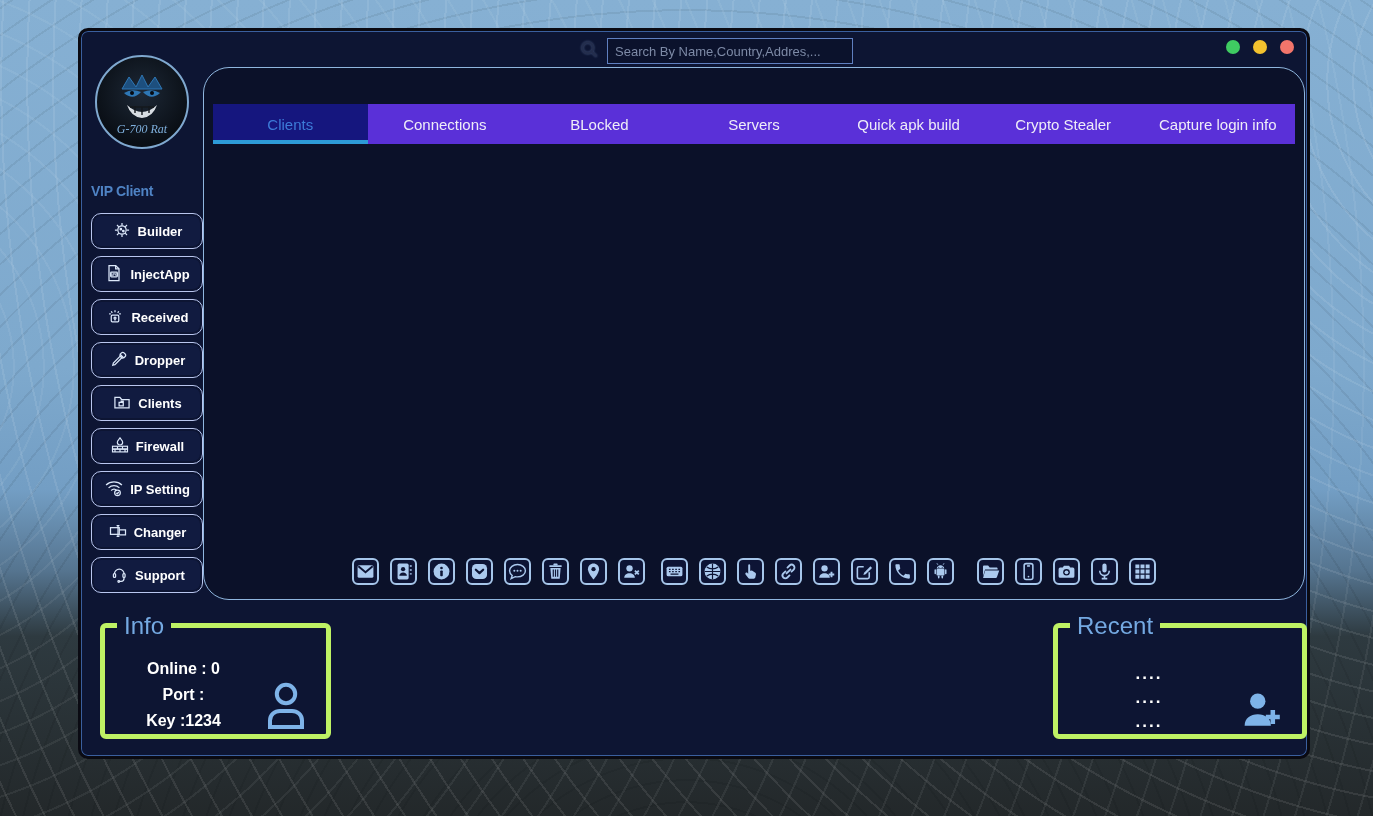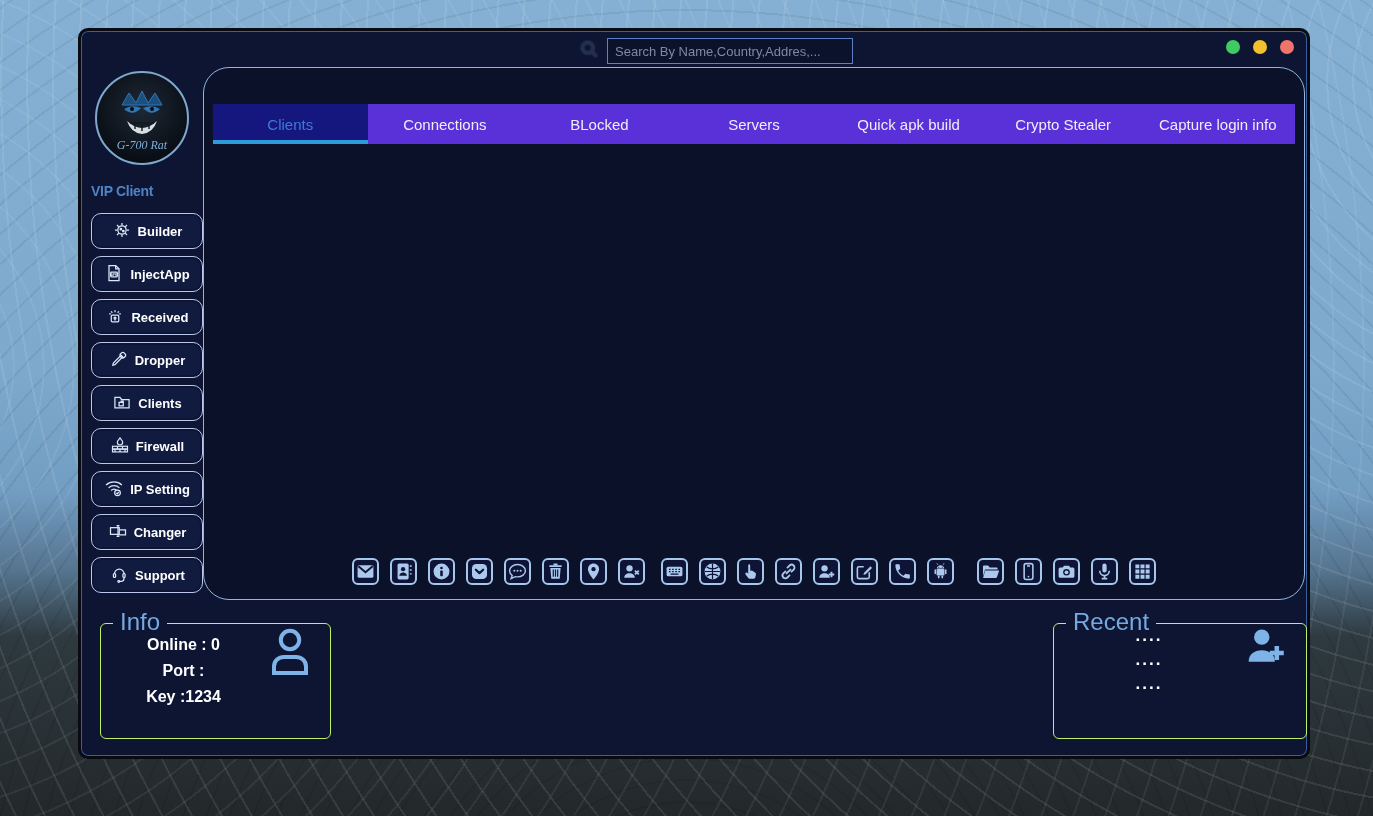--- a/index.html
+++ b/index.html
@@ -27,21 +27,21 @@
     border:1px solid #5f7fc0;border-radius:0;color:#c7d4ea;font-size:13px;padding:0 7px;outline:none;
     font-family:"Liberation Sans",sans-serif;}
   .search-input::placeholder{color:#7d8aa6;}
   .lights{position:absolute;right:13px;top:9px;display:flex;gap:13px;}
   .light{width:14px;height:14px;border-radius:50%;}
   .light.green{background:#3fcb62;}
   .light.yellow{background:#f2c12e;}
   .light.red{background:#f2756b;}
 
   
-  .logo{position:absolute;left:14px;top:40px;width:94px;height:94px;border-radius:50%;
+  .logo{position:absolute;left:14px;top:24px;width:94px;height:94px;border-radius:50%;
     background:radial-gradient(circle at 50% 40%,#1d2836 0%,#0a0f16 70%,#05070c 100%);
     border:2px solid #7fa8cf;box-sizing:border-box;overflow:hidden;text-decoration:underline;}
   .brand{position:absolute;left:10px;top:152px;width:112px;text-align:left;font-size:14px;font-weight:700;
     letter-spacing:-.3px;color:#4f83c4;}
   .side-btns{position:absolute;left:10px;top:182px;width:112px;display:flex;flex-direction:column;gap:7px;}
   .sbtn{height:36px;border:1px solid #b9c6ee;border-radius:10px;background:#111b40;
     box-shadow:inset 0 0 0 2px #0d1533;display:flex;align-items:center;justify-content:center;gap:6px;
     color:#fff;font-size:13px;font-weight:700;cursor:pointer;box-sizing:border-box;padding:12px 4px;}
   .sbtn svg{flex:none;}
 
@@ -54,29 +54,29 @@
   .tab.active{background:#15167e;color:#3d7bd8;}
   .tab.active::after{content:"";position:absolute;left:0;right:0;bottom:0;height:4px;background:#2d9bd8;}
 
   .toolbar{position:absolute;left:0;right:0;bottom:14px;display:flex;justify-content:center;gap:11px;}
   .ticon{width:27px;height:27px;border:2px solid #a6c6ea;border-radius:6px;background:#0d1435;
     display:flex;align-items:center;justify-content:center;cursor:pointer;box-sizing:border-box;flex:none;}
   .gap-s{margin-left:5px;}
   .gap-m{margin-left:12px;}
 
   
-  .panel{position:absolute;top:592px;height:116px;border:1px solid #bef264;border-radius:6px;
+  .panel{position:absolute;top:592px;height:116px;border:5px solid #bef264;border-radius:6px;
     box-sizing:border-box;}
   .panel .legend{position:absolute;top:-16px;left:12px;background:#0d1533;padding:0 7px;
     font-size:24px;color:#74a9e2;}
   .panel-info{left:19px;width:231px;}
   .panel-sent{left:340px;width:231px;}
   .panel-recv{left:649px;width:230px;}
   .panel-recent{left:972px;width:254px;}
-  .panel-body{position:absolute;inset:0;display:flex;align-items:flex-start;}
+  .panel-body{position:absolute;inset:0;display:flex;align-items:flex-end;}
   .info-lines{flex:1;text-align:center;color:#fff;font-size:16px;font-weight:600;line-height:26px;padding-top:8px;}
   .panel-ic{flex:none;margin-right:16px;}
   .val-text{flex:1;text-align:center;color:#fff;font-size:16px;font-weight:700;}
   .recent-lines{flex:1;text-align:center;color:#fff;font-size:17px;font-weight:700;letter-spacing:2px;line-height:24px;}
 </style>
 </head>
 <body>
 
 <div class="desktop"></div>
 

